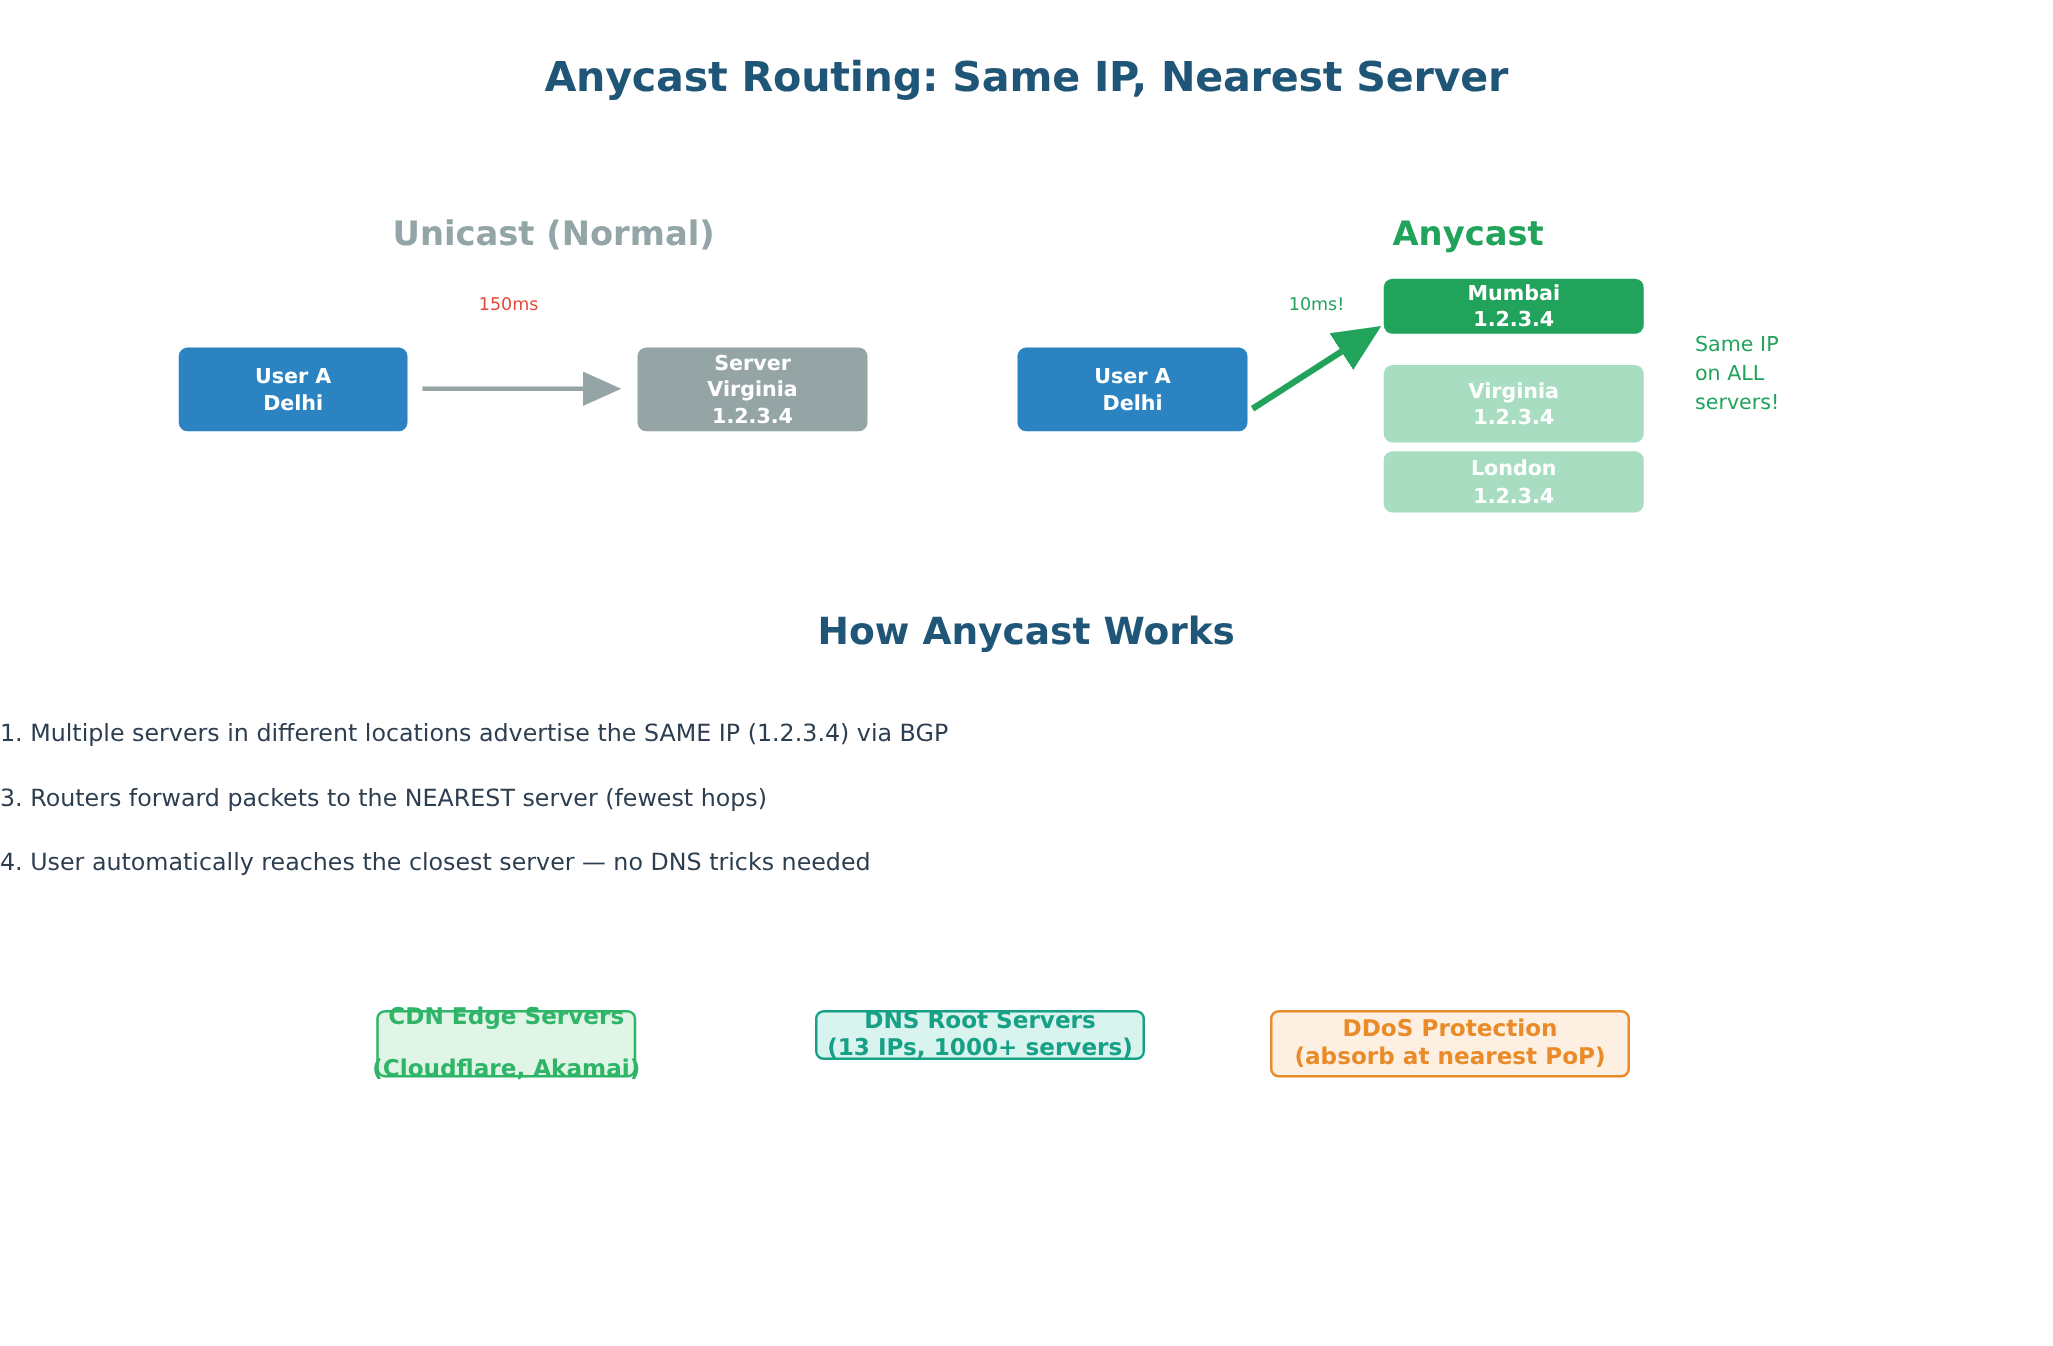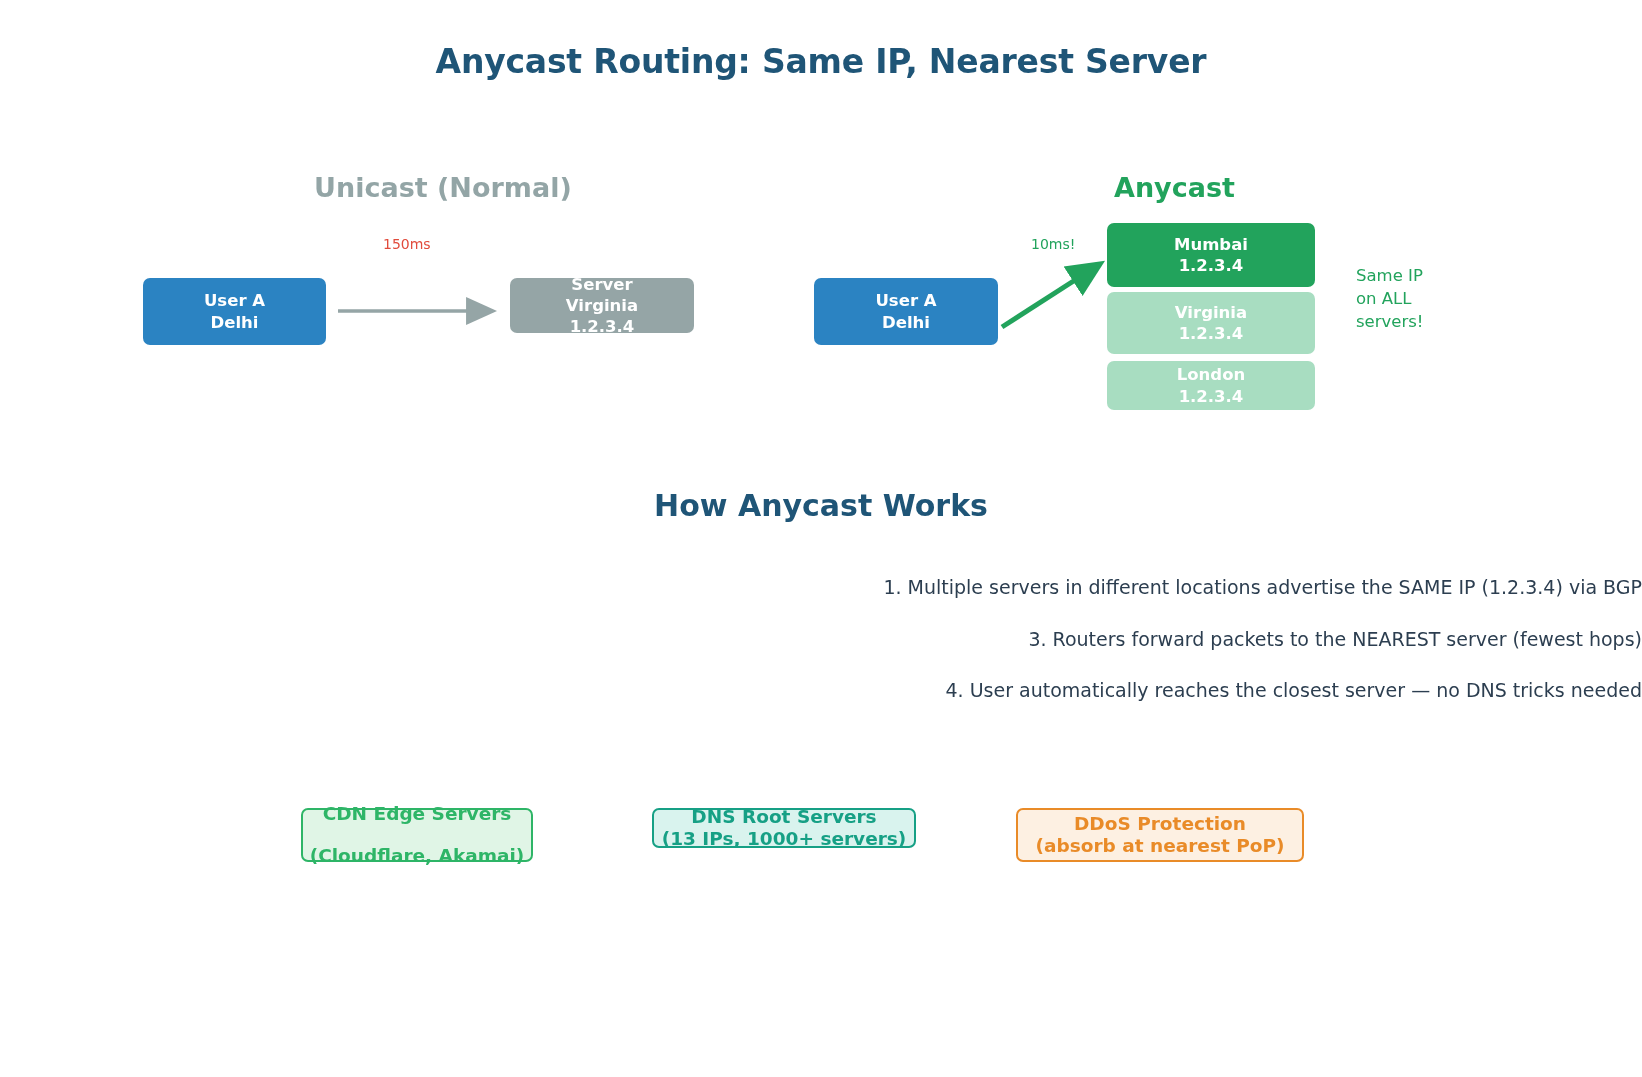--- a/index.html
+++ b/index.html
@@ -56,24 +56,24 @@
     justify-content: center;
     color: #ffffff;
     font-size: 16.5px;
     font-weight: bold;
     line-height: 1.28;
     text-align: center;
   }
   .node .line { display: block; }
 
   .node-user-left  { left: 143px;  top: 278px; width: 183px; height: 67px; background: #2b83c2; }
-  .node-server-va  { left: 510px;  top: 278px; width: 184px; height: 55px; background: #95a5a6; }
+  .node-server-va  { left: 510px;  top: 278px; width: 184px; height: 67px; background: #95a5a6; }
   .node-user-right { left: 814px;  top: 278px; width: 184px; height: 67px; background: #2b83c2; }
 
-  .node-mumbai   { left: 1107px; top: 223px; width: 208px; height: 64px; background: #22a35c; }
+  .node-mumbai   { left: 1107px; top: 223px; width: 208px; height: 44px; background: #22a35c; }
   .node-virginia { left: 1107px; top: 292px; width: 208px; height: 62px; background: #a8ddc1; }
   .node-london   { left: 1107px; top: 361px; width: 208px; height: 49px; background: #a8ddc1; }
 
   
   .latency-label {
     position: absolute;
     font-size: 14px;
     font-weight: normal;
     white-space: nowrap;
   }
@@ -112,21 +112,21 @@
   }
 
   
   .steps {
     position: absolute;
     left: 0; top: 578px;
     width: 1642px;
   }
   .step {
     width: 100%;
-    text-align: right;
+    text-align: left;
     font-size: 19px;
     color: #2c3e50;
     line-height: 1;
     margin-bottom: 32.5px;
   }
 
   
   .usecase {
     position: absolute;
     border-radius: 7px;
@@ -137,21 +137,21 @@
     justify-content: center;
     font-size: 18.5px;
     font-weight: bold;
     line-height: 1.2;
     text-align: center;
     white-space: nowrap;
   }
   .usecase .line { display: block; }
 
   .usecase-cdn {
-    left: 301px; top: 808px; width: 232px; height: 54px;
+    left: 301px; top: 808px; width: 208px; height: 54px;
     background: #e0f5e6; border-color: #2eb567; color: #2eb567; gap: 20px;
   }
   .usecase-dns {
     left: 652px; top: 808px; width: 264px; height: 40px;
     background: #d9f3ee; border-color: #16a085; color: #16a085;
   }
   .usecase-ddos {
     left: 1016px; top: 808px; width: 288px; height: 54px;
     background: #fdf0e2; border-color: #e98b28; color: #e98b28;
   }

